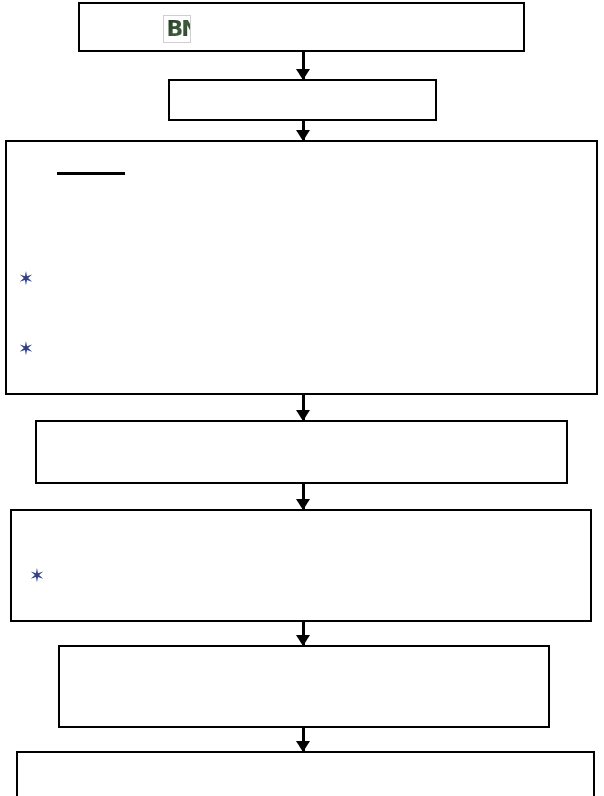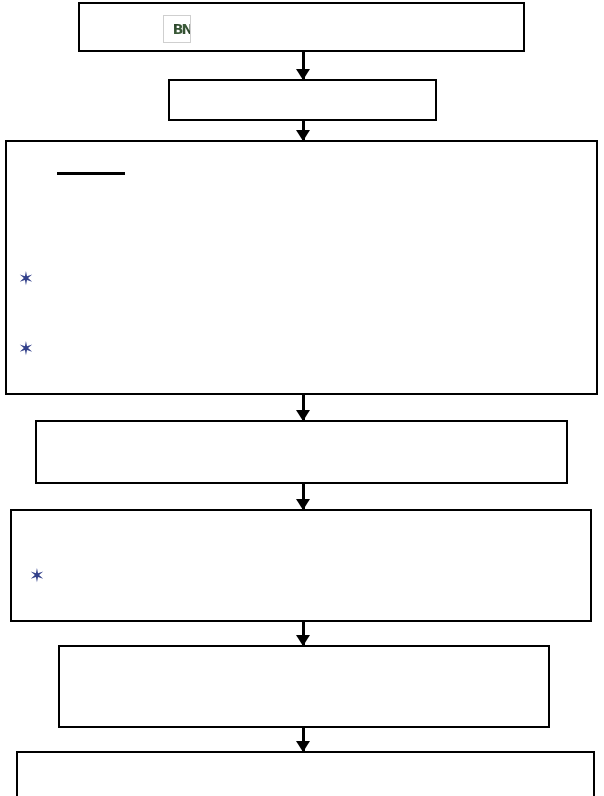--- a/index.html
+++ b/index.html
@@ -79,21 +79,21 @@
     border: 1px solid #cfcfcf;
     background: #ffffff;
     display: flex;
     align-items: center;
     justify-content: center;
     overflow: hidden;
   }
   .fc-logo .fc-logo-text {
     font-family: "DejaVu Sans", sans-serif;
     font-weight: bold;
-    font-size: 14px;
+    font-size: 22px;
     line-height: 1;
     letter-spacing: -2px;
     color: #2c4a30;
     background: linear-gradient(135deg, #20361f 0%, #3c5c3a 45%, #243b24 100%);
     -webkit-background-clip: text;
     background-clip: text;
     margin-left: 10px;
     -webkit-text-fill-color: transparent;
   }
 

